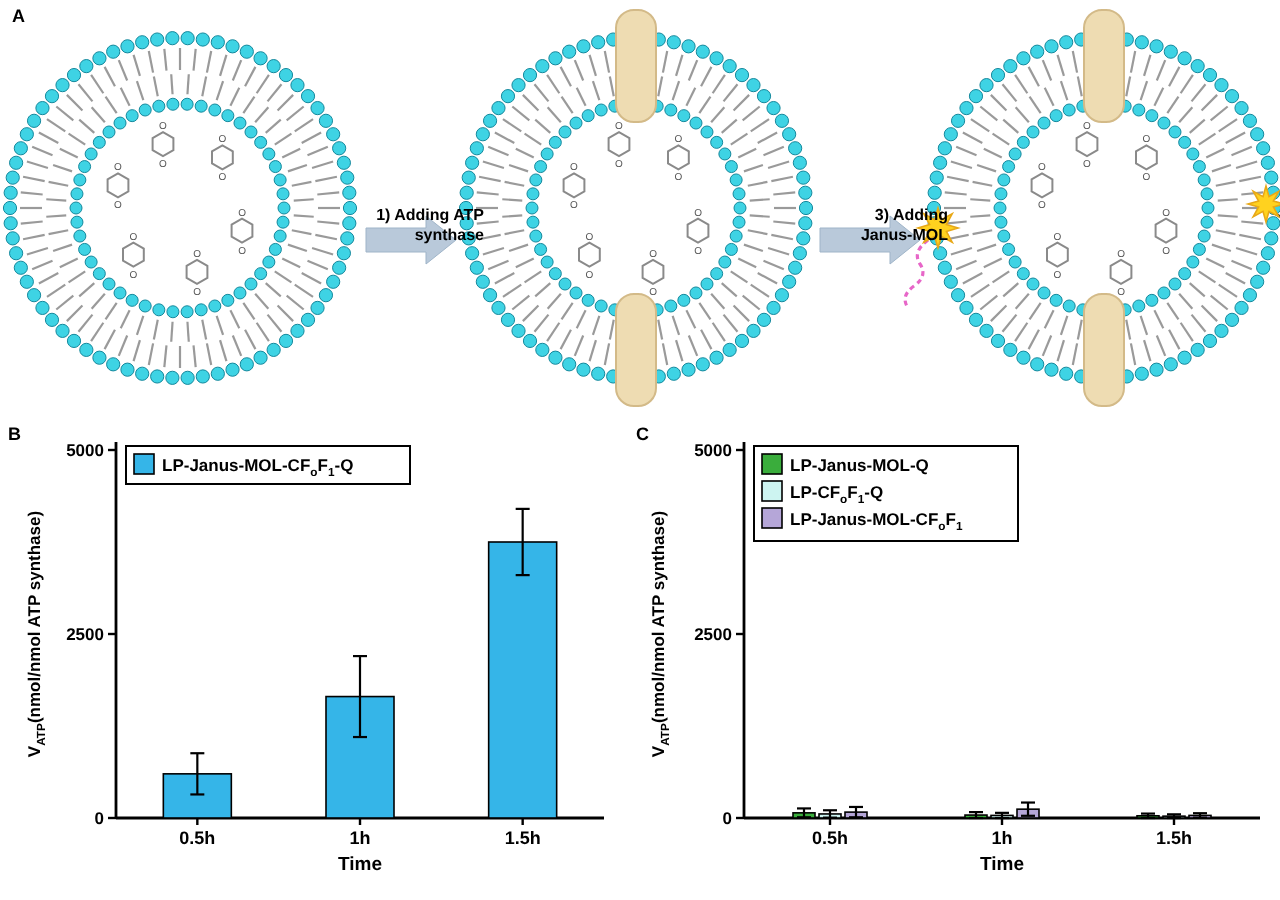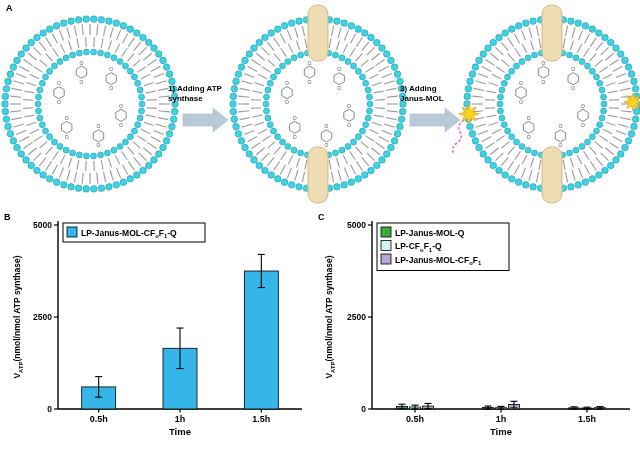--- a/index.html
+++ b/index.html
@@ -1,20 +1,20 @@
 <!DOCTYPE html>
 <html><head>
 <meta charset="utf-8">
 <style>
   html,body{margin:0;padding:0;background:#fff;}
   .fig{position:relative;width:640px;height:450px;background:#fff;font-family:"Liberation Sans",sans-serif;overflow:hidden;}
   .fig svg{position:absolute;}
   svg text{font-family:"Liberation Sans",sans-serif;}
   .panel-label{position:absolute;font-weight:bold;font-size:9px;color:#000;z-index:3;}
-  .arrow-label{position:absolute;font-weight:bold;font-size:8px;color:#000;text-align:left;line-height:1.3;z-index:3;}
+  .arrow-label{position:absolute;font-weight:bold;font-size:8px;color:#000;text-align:right;line-height:1.3;z-index:3;margin-top:19px;}
 </style>
 </head>
 <body>
 
 <div class="fig">
   <svg id="panelA" width="640" height="212" style="left:0;top:0">
       <g>
         <line x1="170" y1="104" x2="159" y2="104" stroke="#9a9a9a" stroke-width="1.1"></line>
         <line x1="169.61477813377576" y1="111.84137122636484" x2="158.66774614038158" y2="110.76318268273968" stroke="#9a9a9a" stroke-width="1.1"></line>
         <line x1="168.46282243225843" y1="119.60722576129027" x2="157.67418434782292" y2="117.46123221911284" stroke="#9a9a9a" stroke-width="1.1"></line>

